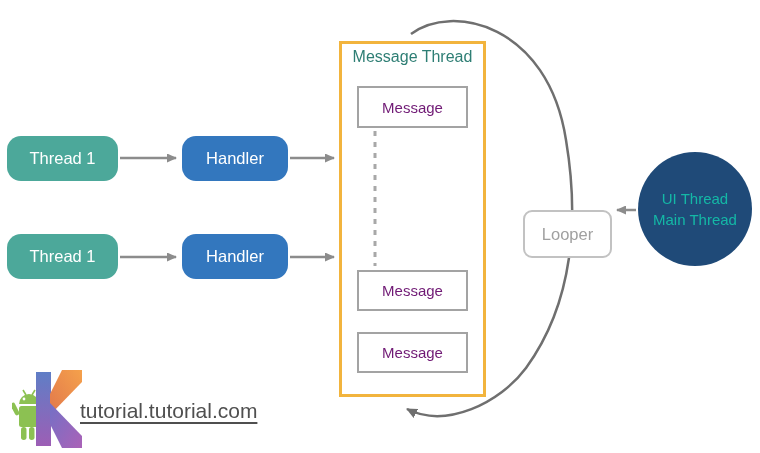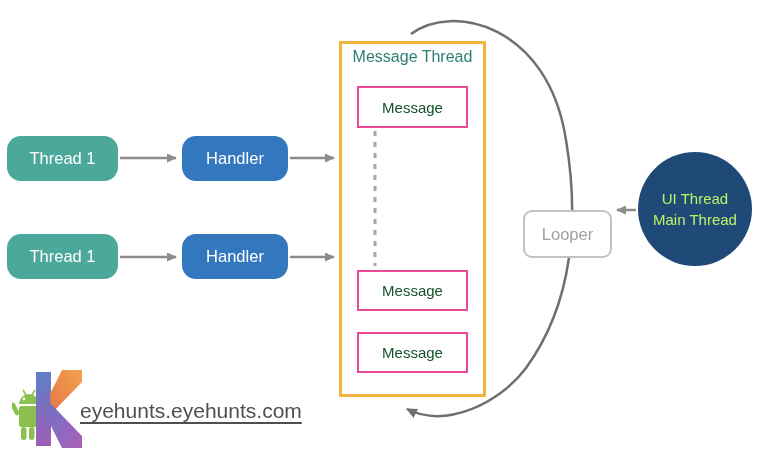--- a/index.html
+++ b/index.html
@@ -13,27 +13,27 @@
     box-sizing:border-box;text-align:center;
   }
   .pill{border-radius:14px;color:#ffffff;font-size:16.5px;}
   .thread{background:#4CA89A;}
   .handler{background:#3377BE;}
   .queue-box{border:3px solid #F2B43D;background:transparent;z-index:2;}
   .queue-title{
     position:absolute;z-index:2;color:#2E7E74;font-size:16px;text-align:center;
   }
   .message-box{
-    border:2px solid #ec4899;background:#ffffff;color:#14532d;font-size:15px;
+    border:2px solid #a3a3a3;background:#ffffff;color:#701a75;font-size:15px;
   }
   .looper-box{
     border:2px solid #C2C2C2;background:#ffffff;color:#A0A0A0;font-size:16.5px;border-radius:9px;
   }
   .main-thread-circle{
-    border-radius:50%;background:#1F4A78;color:#bef264;font-size:15px;line-height:1.4;
+    border-radius:50%;background:#1F4A78;color:#14b8a6;font-size:15px;line-height:1.4;
     flex-direction:column;
   }
   .footer-link{
     position:absolute;z-index:2;color:#4F4F4F;font-size:21px;text-decoration:underline;
     text-underline-offset:4px;cursor:pointer;
   }
   #logo{position:absolute;z-index:2;}
 </style>
 </head>
 <body>
@@ -128,15 +128,15 @@
       <rect x="17" y="57" width="5.5" height="13" rx="2.7" fill="#8CC152"></rect>
     </g>
 
     <g>
       <rect x="24" y="2" width="15" height="74" fill="url(#gStem)"></rect>
       <polygon points="38,45 70,12 70,0 50,0 38,24" fill="url(#gArm)"></polygon>
       <polygon points="38,33 70,66 70,78 50,78 38,54" fill="url(#gLeg)"></polygon>
     </g>
   </svg>
 
-  <a class="footer-link" style="left:80px;top:399px;" href="#">eyehunts.eyehunts.com</a>
+  <a class="footer-link" style="left:80px;top:399px;" href="#">tutorial.tutorial.com</a>
 
 </div>
 
 </body></html>

